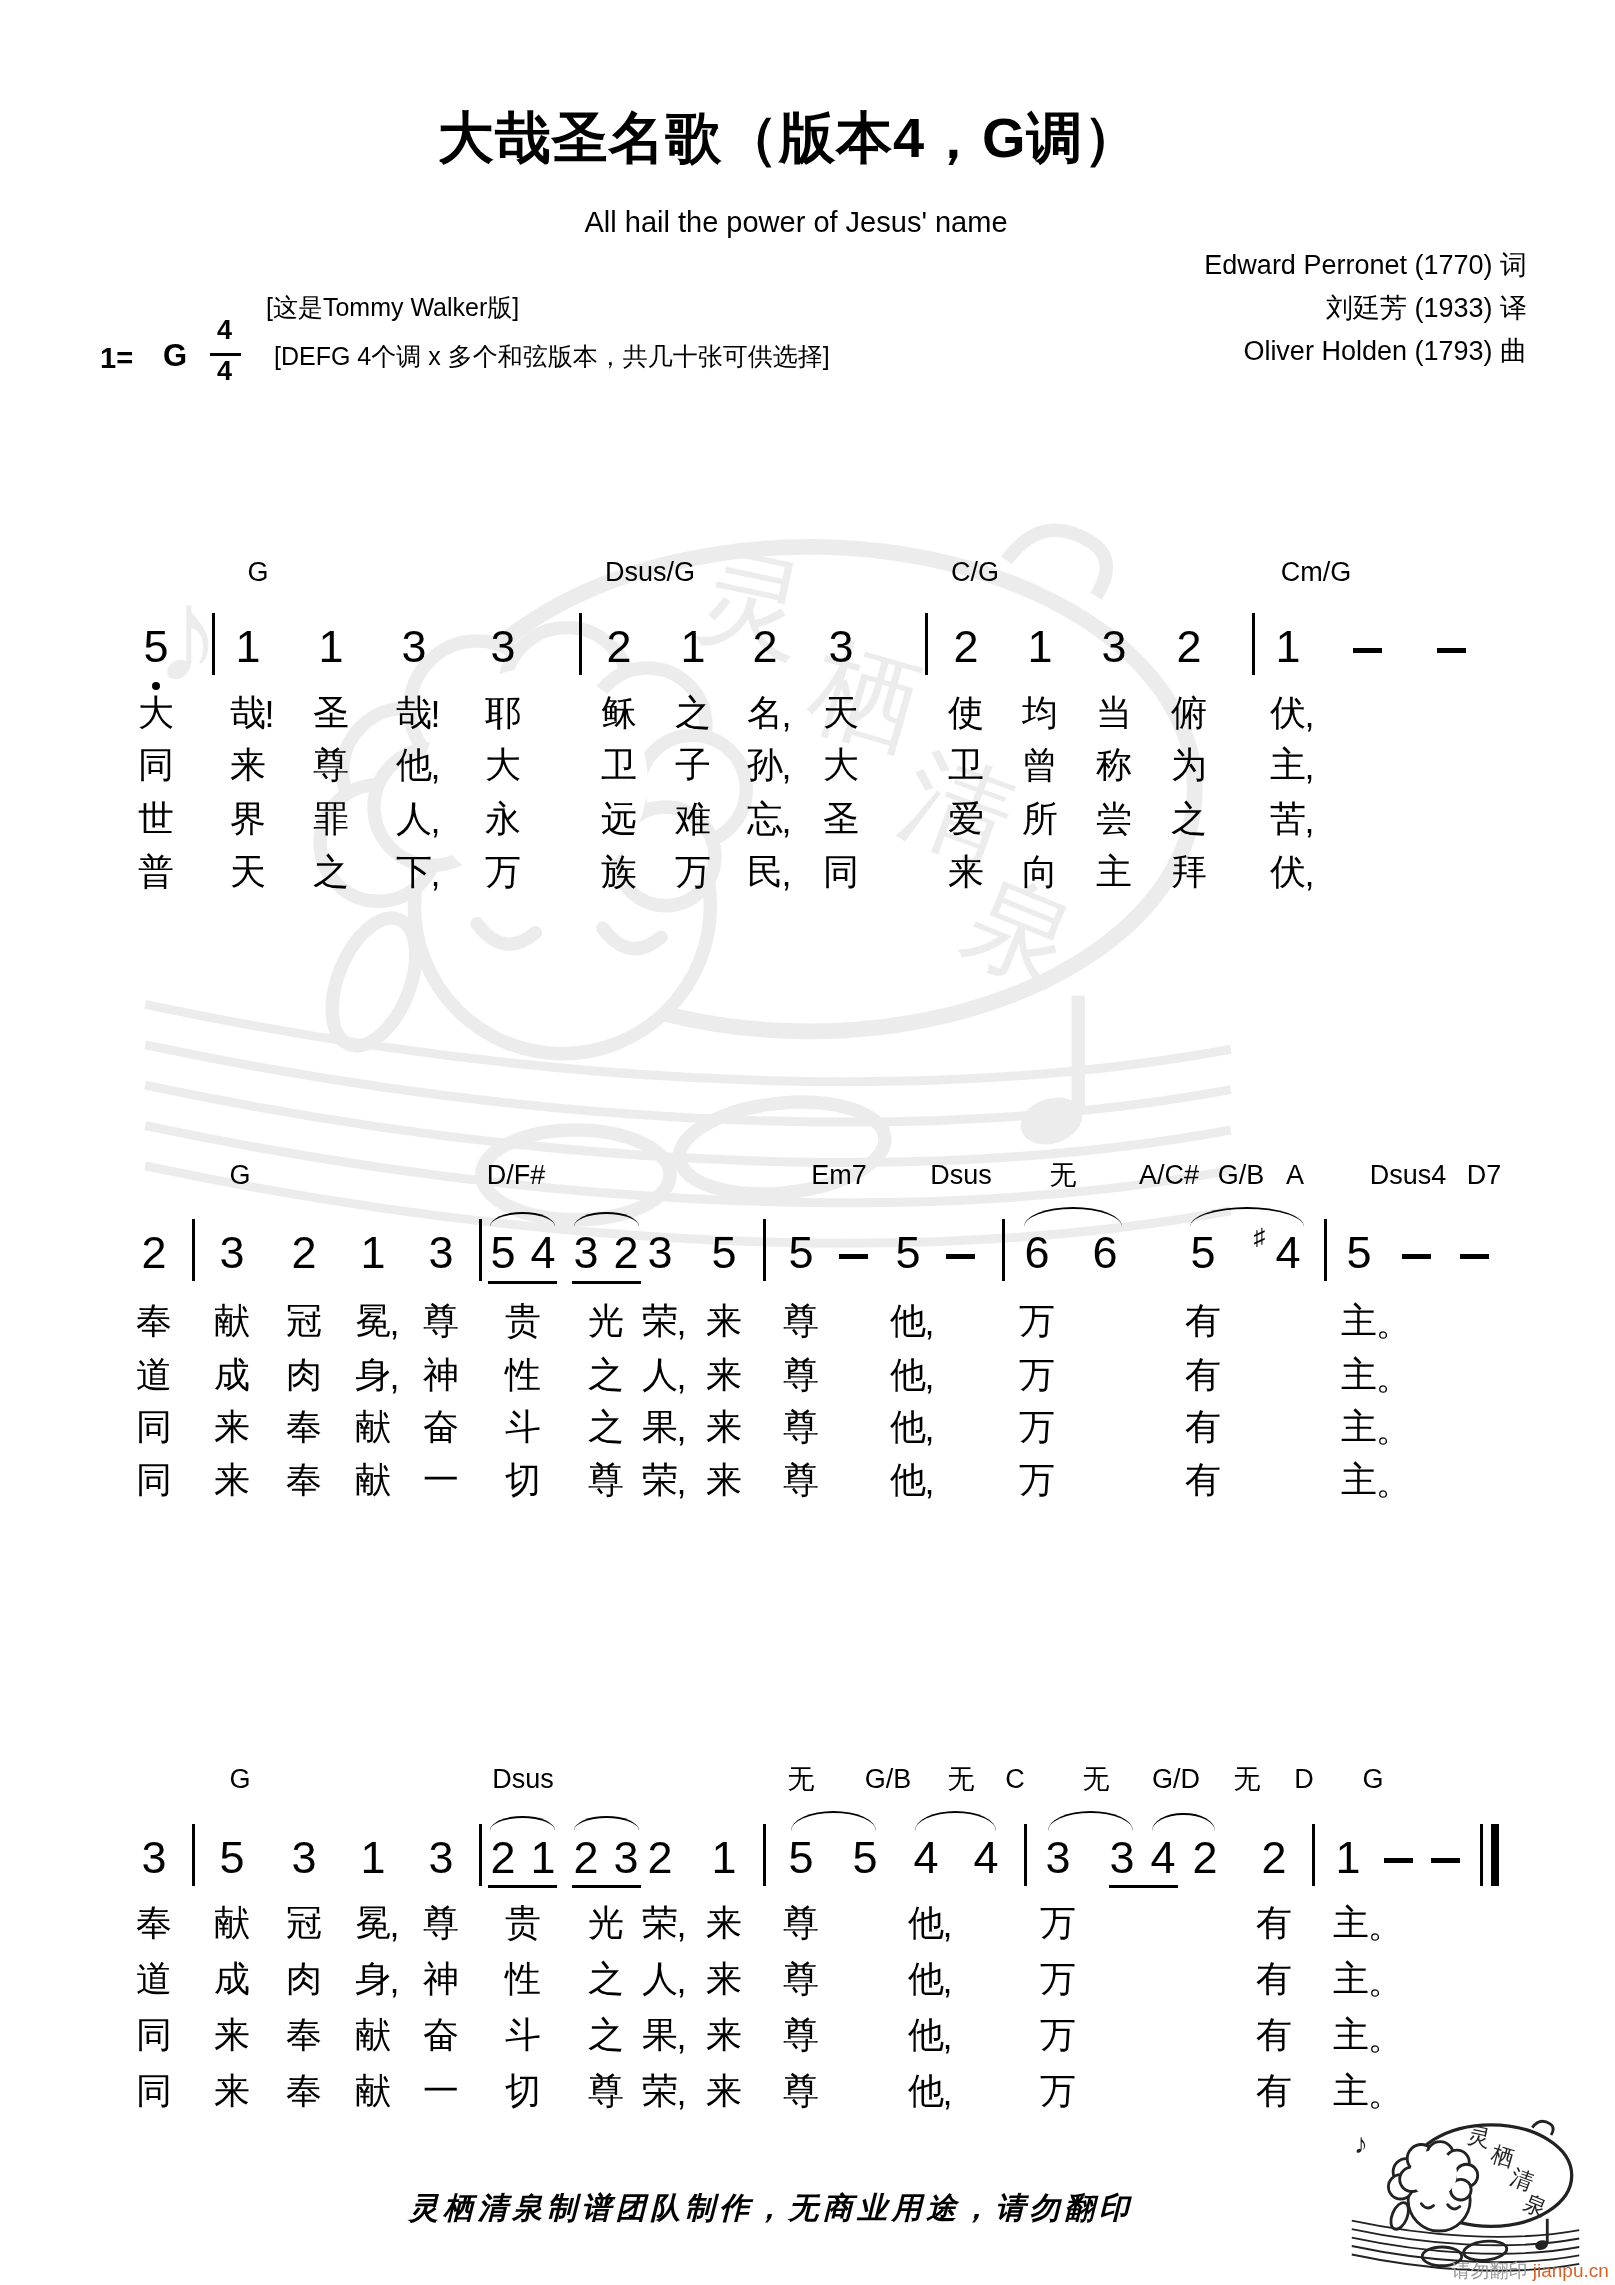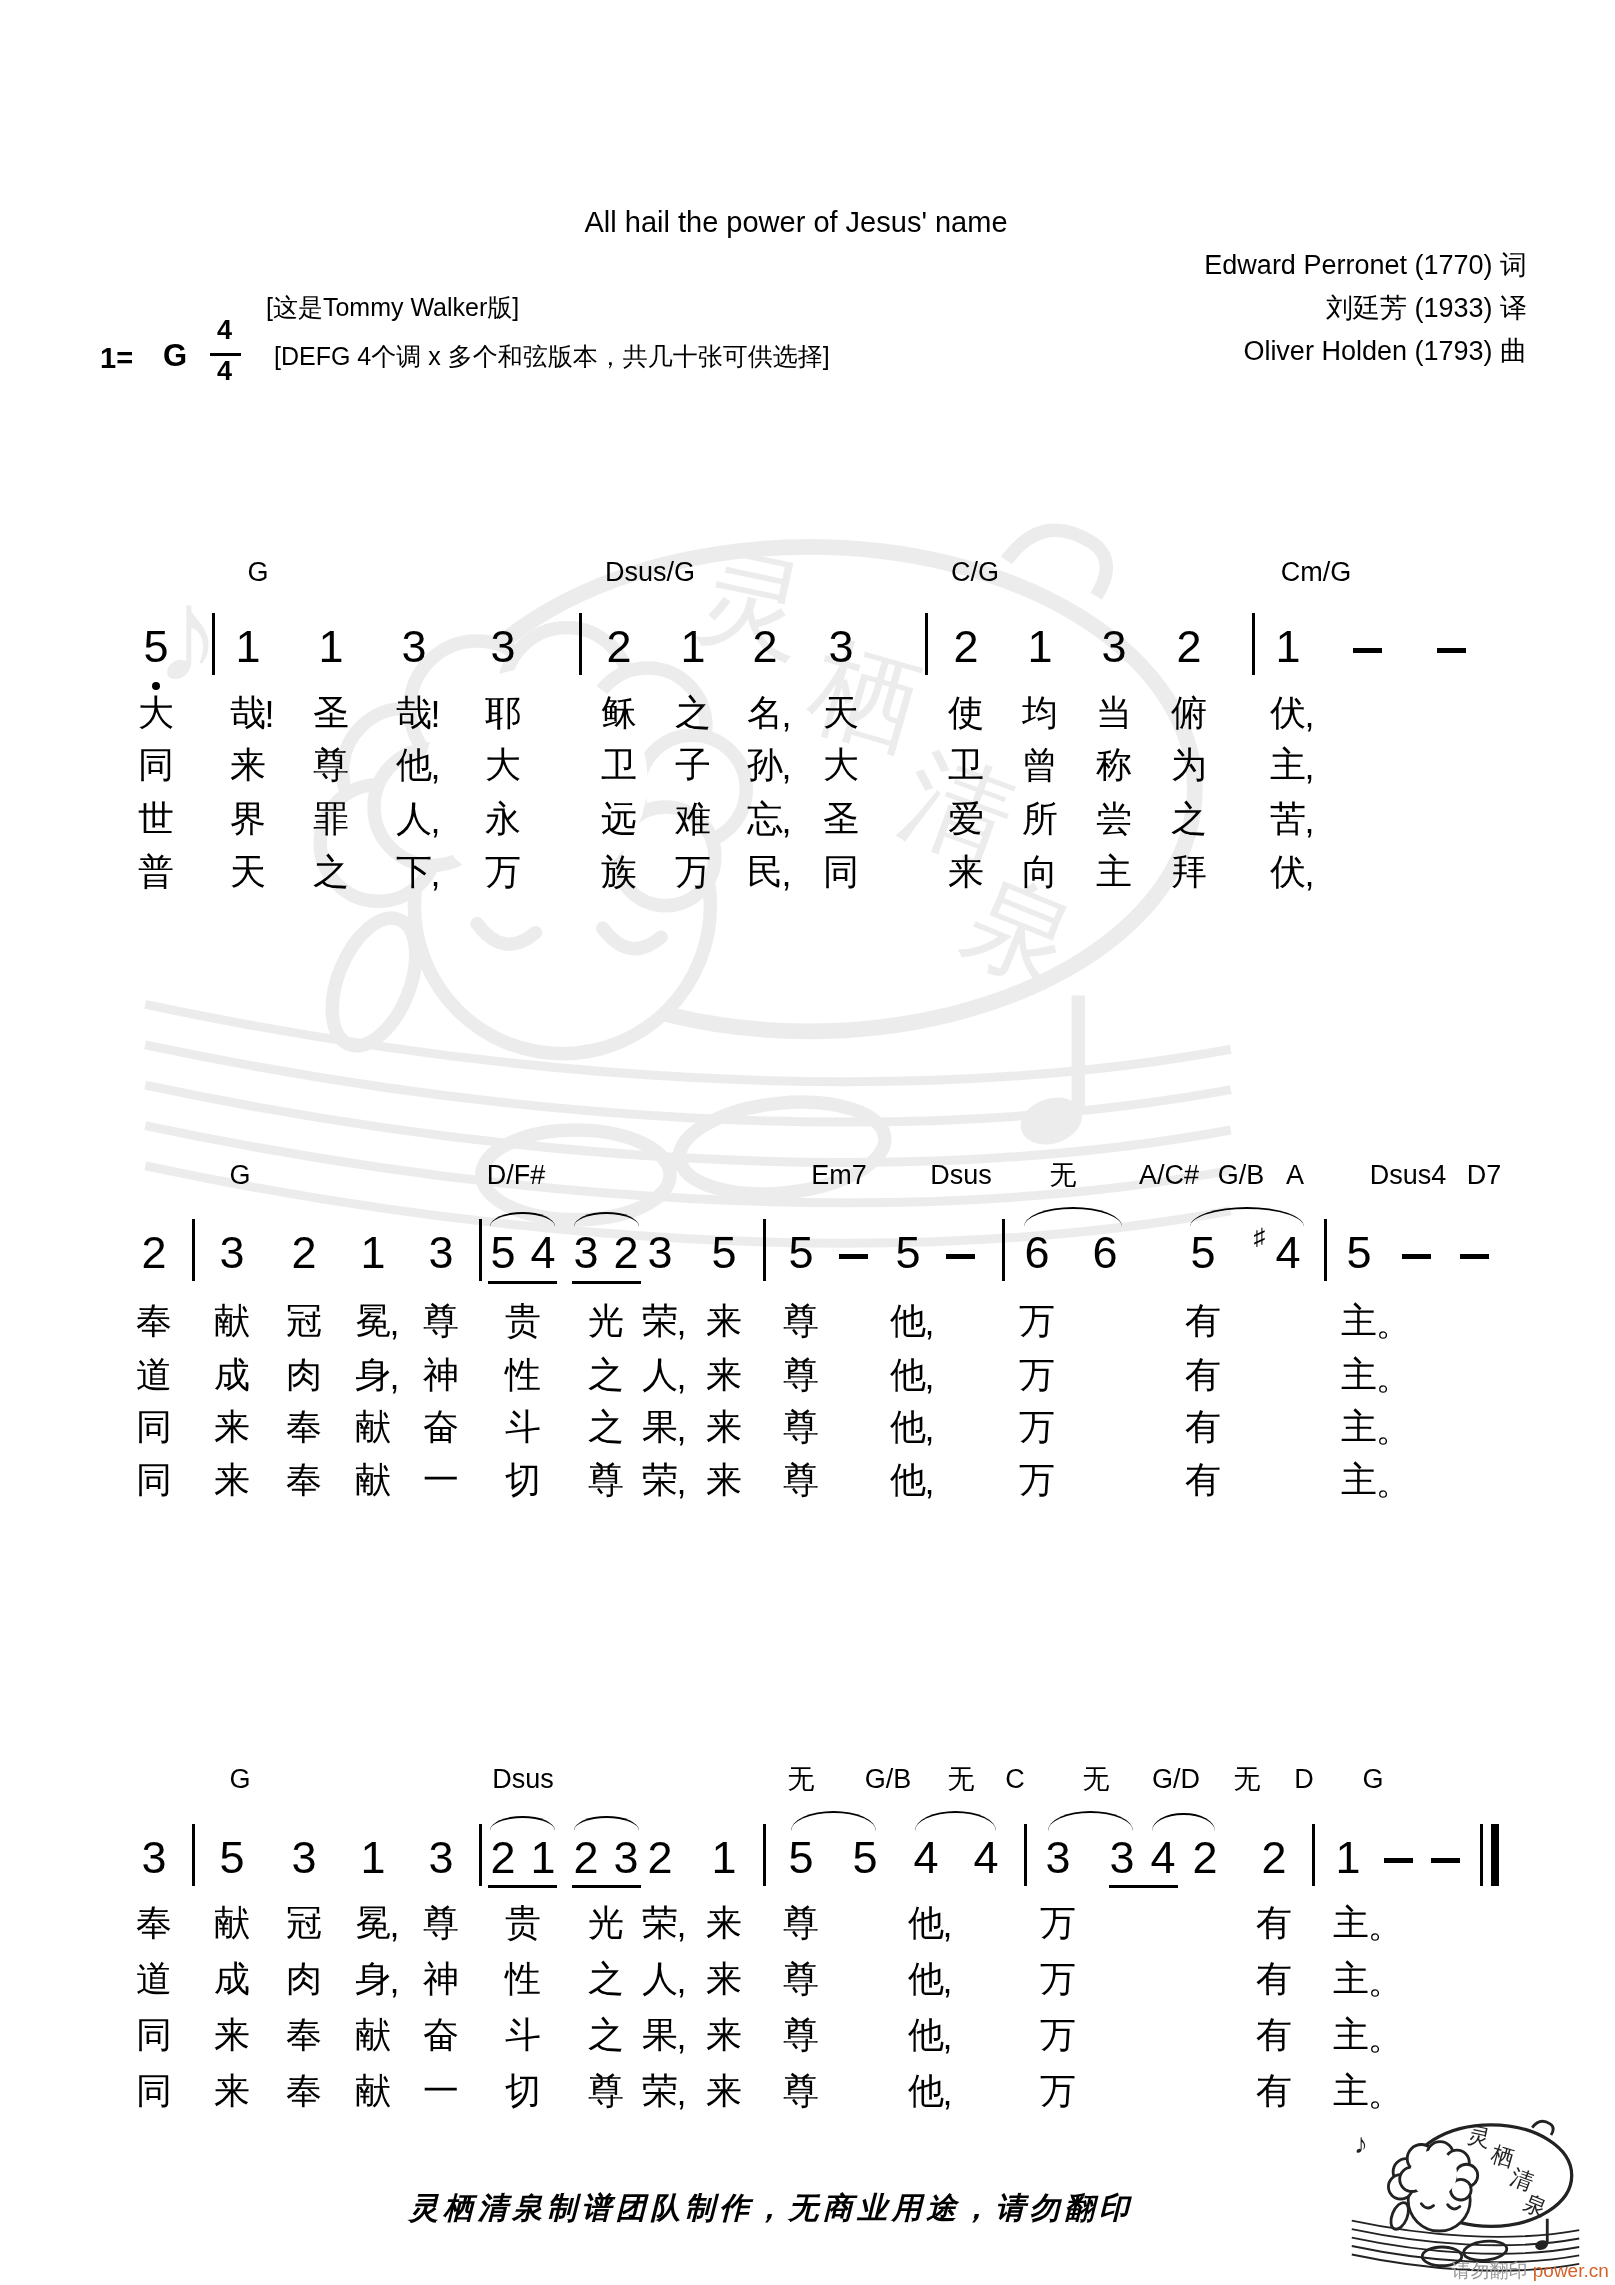--- a/index.html
+++ b/index.html
@@ -84,20 +84,21 @@
           <text x="185" y="97" transform="rotate(22 185 97)">泉</text>
         </g>
       </symbol>
     </defs>
   </svg>
 
   <svg class="watermark-svg" width="1122" height="785" viewBox="0 0 250 175">
     <use href="#sheep-mark" xlink:href="#sheep-mark"></use>
   </svg>
 
+  <div class="title">大哉圣名歌（版本4，G调）</div>
   <div class="subtitle">All hail the power of Jesus' name</div>
   <div class="credits">
     <div>Edward Perronet (1770) 词</div>
     <div>刘廷芳 (1933) 译</div>
     <div>Oliver Holden (1793) 曲</div>
   </div>
   <div class="version-note">[这是Tommy Walker版]</div>
   <div class="key-prefix">1=</div>
   <div class="key-letter">G</div>
   <div class="ts-num">4</div>
@@ -393,17 +394,17 @@
       <div class="lyric" style="left: 1274px; top: 2073px;"><span>有</span></div>
       <div class="lyric" style="left: 1351px; top: 2073px;"><span>主</span><span class="punc">。</span></div>
     </div>
 
   <div class="production-note">灵栖清泉制谱团队制作，无商业用途，请勿翻印</div>
   <svg class="logo-svg" width="235" height="165" viewBox="0 0 250 175">
     <use href="#sheep-mark" xlink:href="#sheep-mark"></use>
   </svg>
   <div class="corner-watermark">
     <span style="color: rgb(154, 154, 154);">请勿翻印</span>
-    <span style="color: rgb(212, 98, 42);">power.cn</span>
+    <span style="color: rgb(212, 98, 42);">jianpu.cn</span>
   </div>
 
 </div>
 
 
 </body></html>

